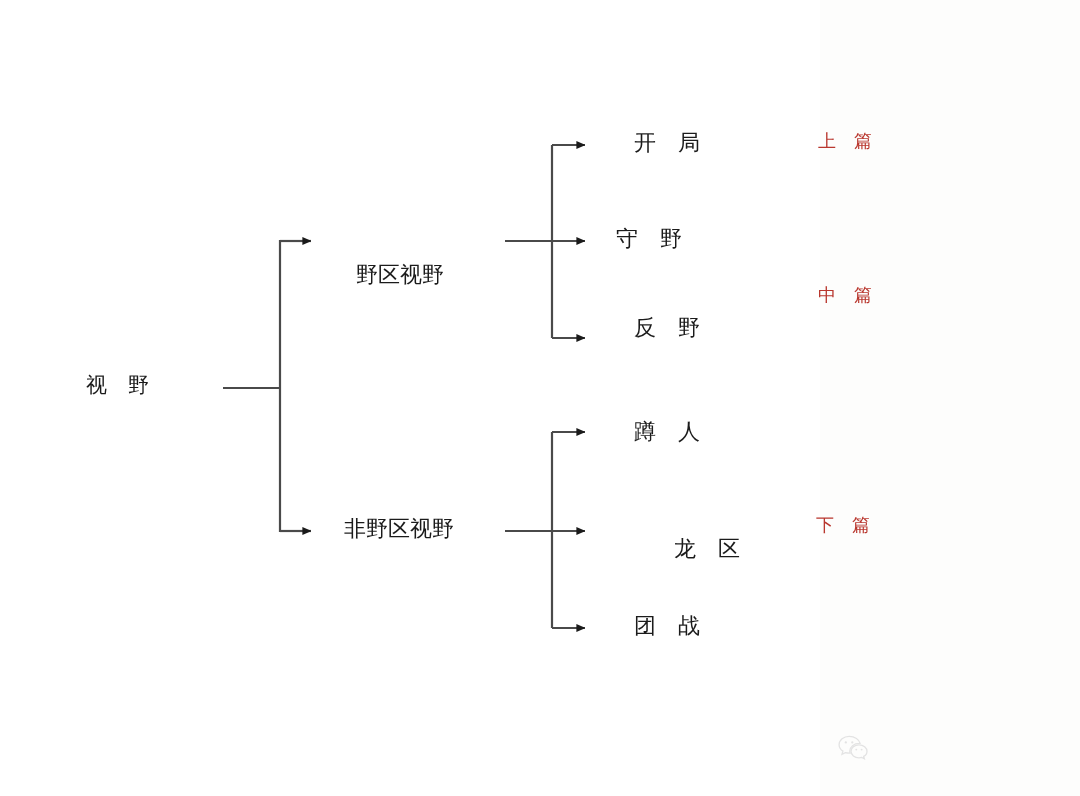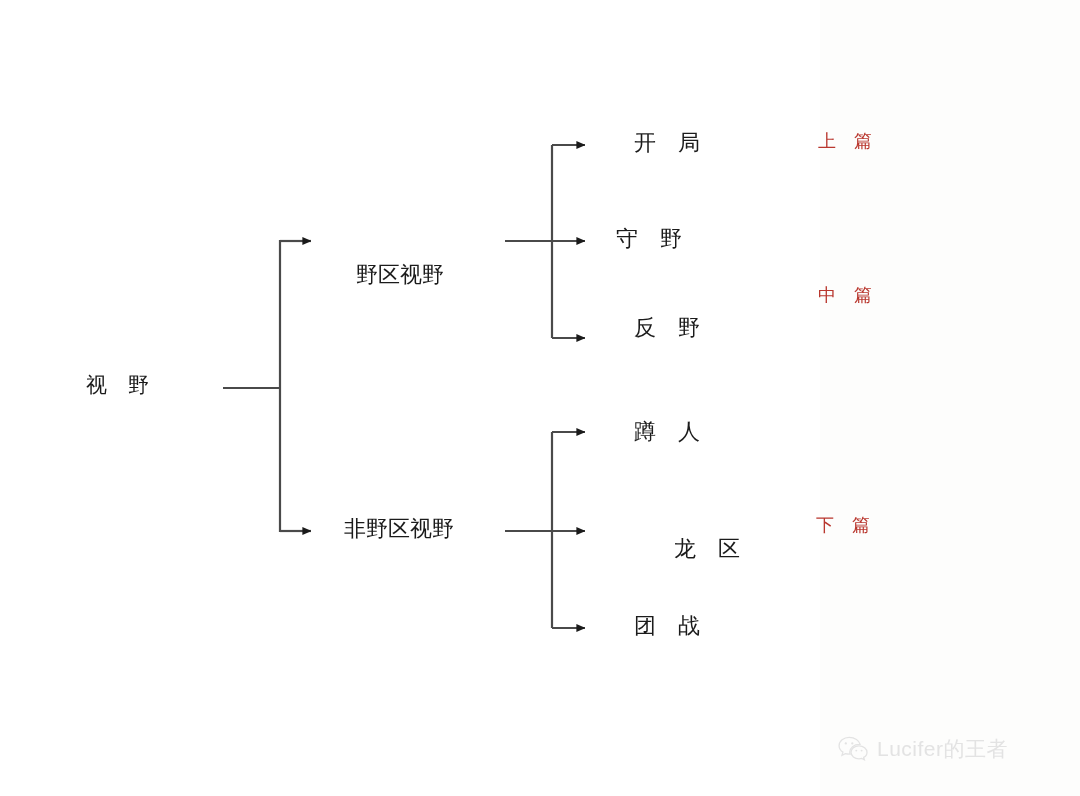--- a/index.html
+++ b/index.html
@@ -137,16 +137,15 @@
     <span class="wm-icon">
       <svg viewBox="0 0 30 26" width="30" height="26" xmlns="http://www.w3.org/2000/svg">
         <path d="M11.2 1.4C5.6 1.4 1.1 5.1 1.1 9.7c0 2.6 1.5 4.9 3.8 6.4L4 19.3l3.4-1.7c1.2 0.3 2.5 0.5 3.8 0.5 0.3 0 0.6 0 0.9 0-0.2-0.6-0.3-1.3-0.3-2 0-4.3 4.2-7.7 9.4-7.7 0.3 0 0.6 0 0.9 0C21.3 4.5 16.8 1.4 11.2 1.4z" fill="none" stroke="#e3e3e3" stroke-width="1.3"></path>
         <circle cx="7.8" cy="7.4" r="1.15" fill="#e3e3e3"></circle>
         <circle cx="14.3" cy="7.4" r="1.15" fill="#e3e3e3"></circle>
         <path d="M29 16.3c0-3.6-3.6-6.5-8-6.5s-8 2.9-8 6.5c0 3.6 3.6 6.5 8 6.5 0.9 0 1.8-0.1 2.7-0.4l2.7 1.4-0.7-2.4C28 20.3 29 18.4 29 16.3z" fill="none" stroke="#e3e3e3" stroke-width="1.3"></path>
         <circle cx="18.3" cy="14.6" r="0.95" fill="#e3e3e3"></circle>
         <circle cx="23.6" cy="14.6" r="0.95" fill="#e3e3e3"></circle>
       </svg>
     </span>
-    <span class="wm-text">Lucifer的王者</span>
   </div>
 
 </div>
 
 </body></html>

